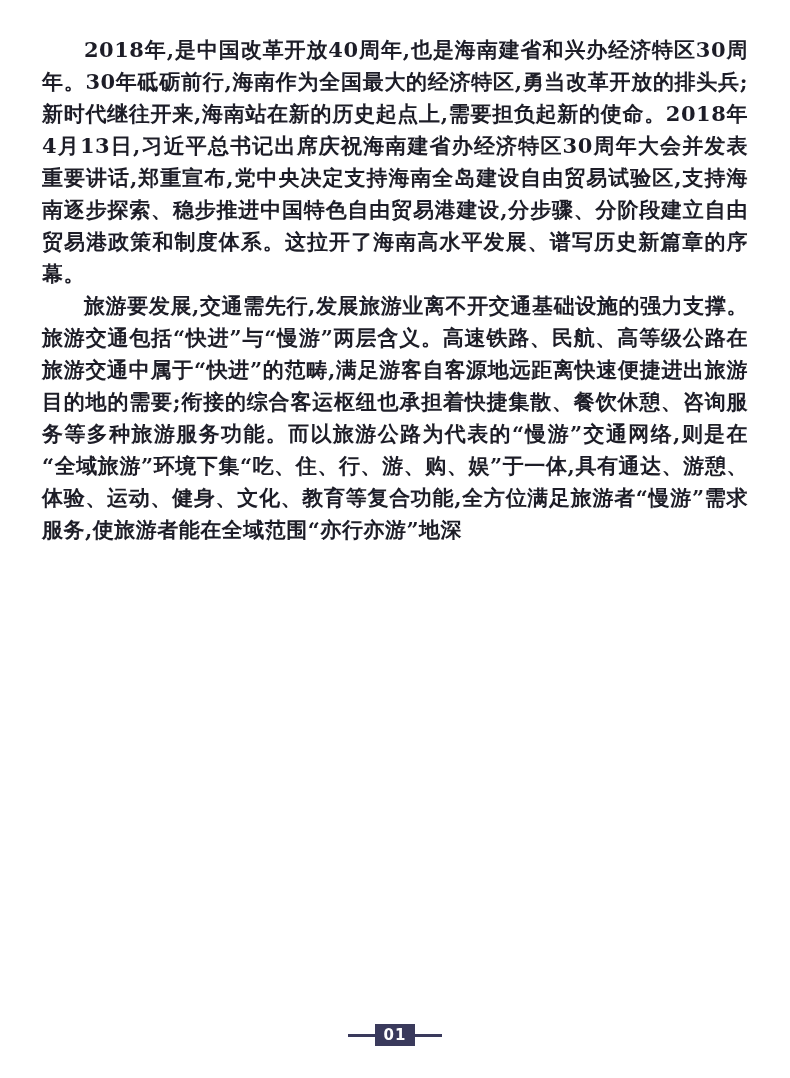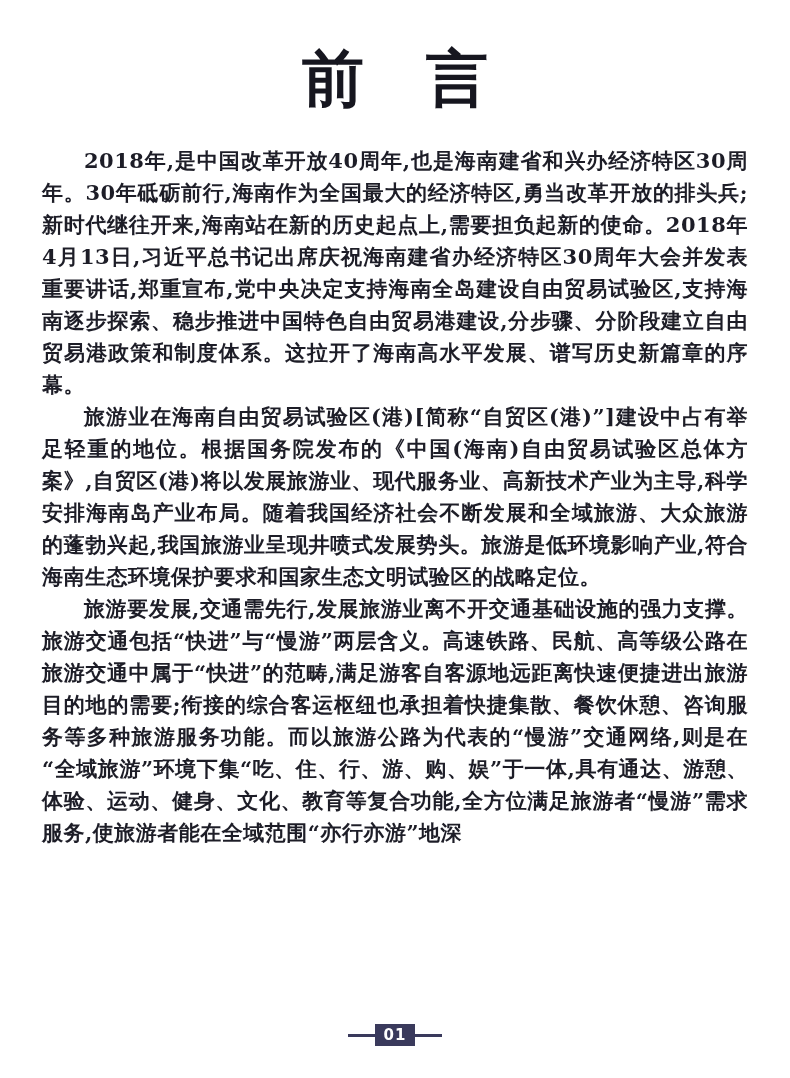--- a/index.html
+++ b/index.html
@@ -62,25 +62,23 @@
     padding: 2px 9px;
     letter-spacing: 1px;
     text-align: center;
   }
 </style>
 </head>
 <body>
 
 <div class="page">
 
-  <h1 class="title">前　言</h1>
 
   <div class="content">
     <p>2018年,是中国改革开放40周年,也是海南建省和兴办经济特区30周年。30年砥砺前行,海南作为全国最大的经济特区,勇当改革开放的排头兵;新时代继往开来,海南站在新的历史起点上,需要担负起新的使命。2018年4月13日,习近平总书记出席庆祝海南建省办经济特区30周年大会并发表重要讲话,郑重宣布,党中央决定支持海南全岛建设自由贸易试验区,支持海南逐步探索、稳步推进中国特色自由贸易港建设,分步骤、分阶段建立自由贸易港政策和制度体系。这拉开了海南高水平发展、谱写历史新篇章的序幕。</p>
-    <p>旅游业在海南自由贸易试验区(港)[简称“自贸区(港)”]建设中占有举足轻重的地位。根据国务院发布的《中国(海南)自由贸易试验区总体方案》,自贸区(港)将以发展旅游业、现代服务业、高新技术产业为主导,科学安排海南岛产业布局。随着我国经济社会不断发展和全域旅游、大众旅游的蓬勃兴起,我国旅游业呈现井喷式发展势头。旅游是低环境影响产业,符合海南生态环境保护要求和国家生态文明试验区的战略定位。</p>
     <p>旅游要发展,交通需先行,发展旅游业离不开交通基础设施的强力支撑。旅游交通包括“快进”与“慢游”两层含义。高速铁路、民航、高等级公路在旅游交通中属于“快进”的范畴,满足游客自客源地远距离快速便捷进出旅游目的地的需要;衔接的综合客运枢纽也承担着快捷集散、餐饮休憩、咨询服务等多种旅游服务功能。而以旅游公路为代表的“慢游”交通网络,则是在“全域旅游”环境下集“吃、住、行、游、购、娱”于一体,具有通达、游憩、体验、运动、健身、文化、教育等复合功能,全方位满足旅游者“慢游”需求服务,使旅游者能在全域范围“亦行亦游”地深</p>
   </div>
 
   <div class="footer">
     <span class="footer-rule"></span>
     <span class="page-number">01</span>
     <span class="footer-rule"></span>
   </div>
 
 </div>

